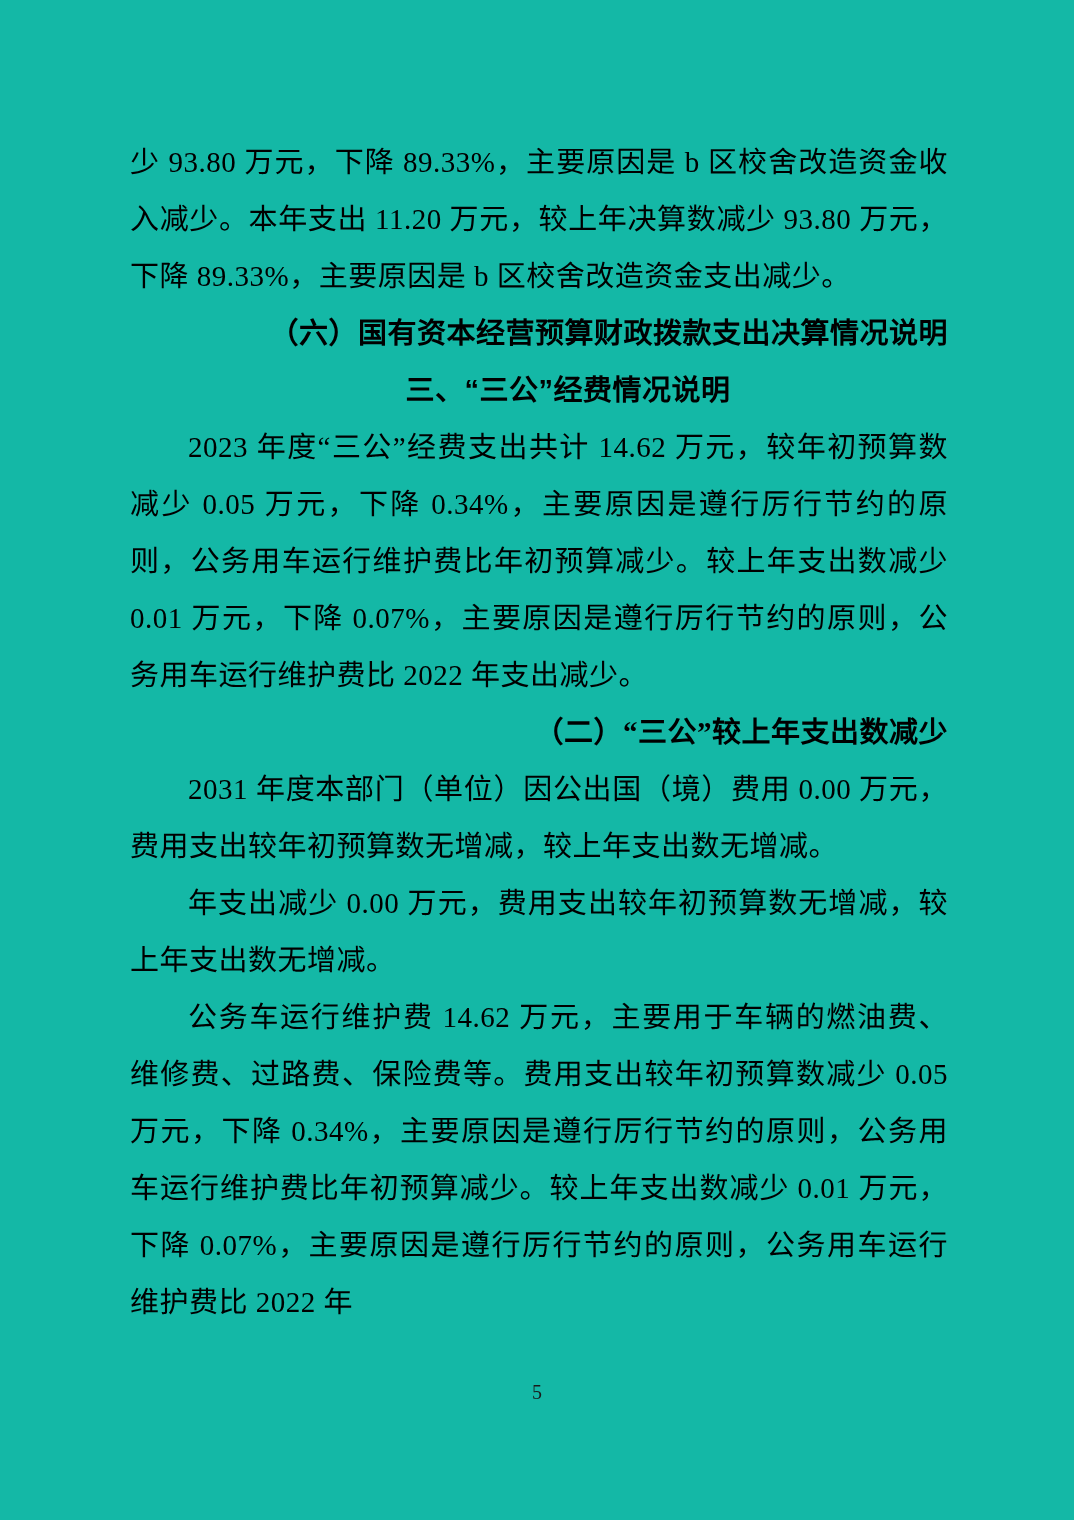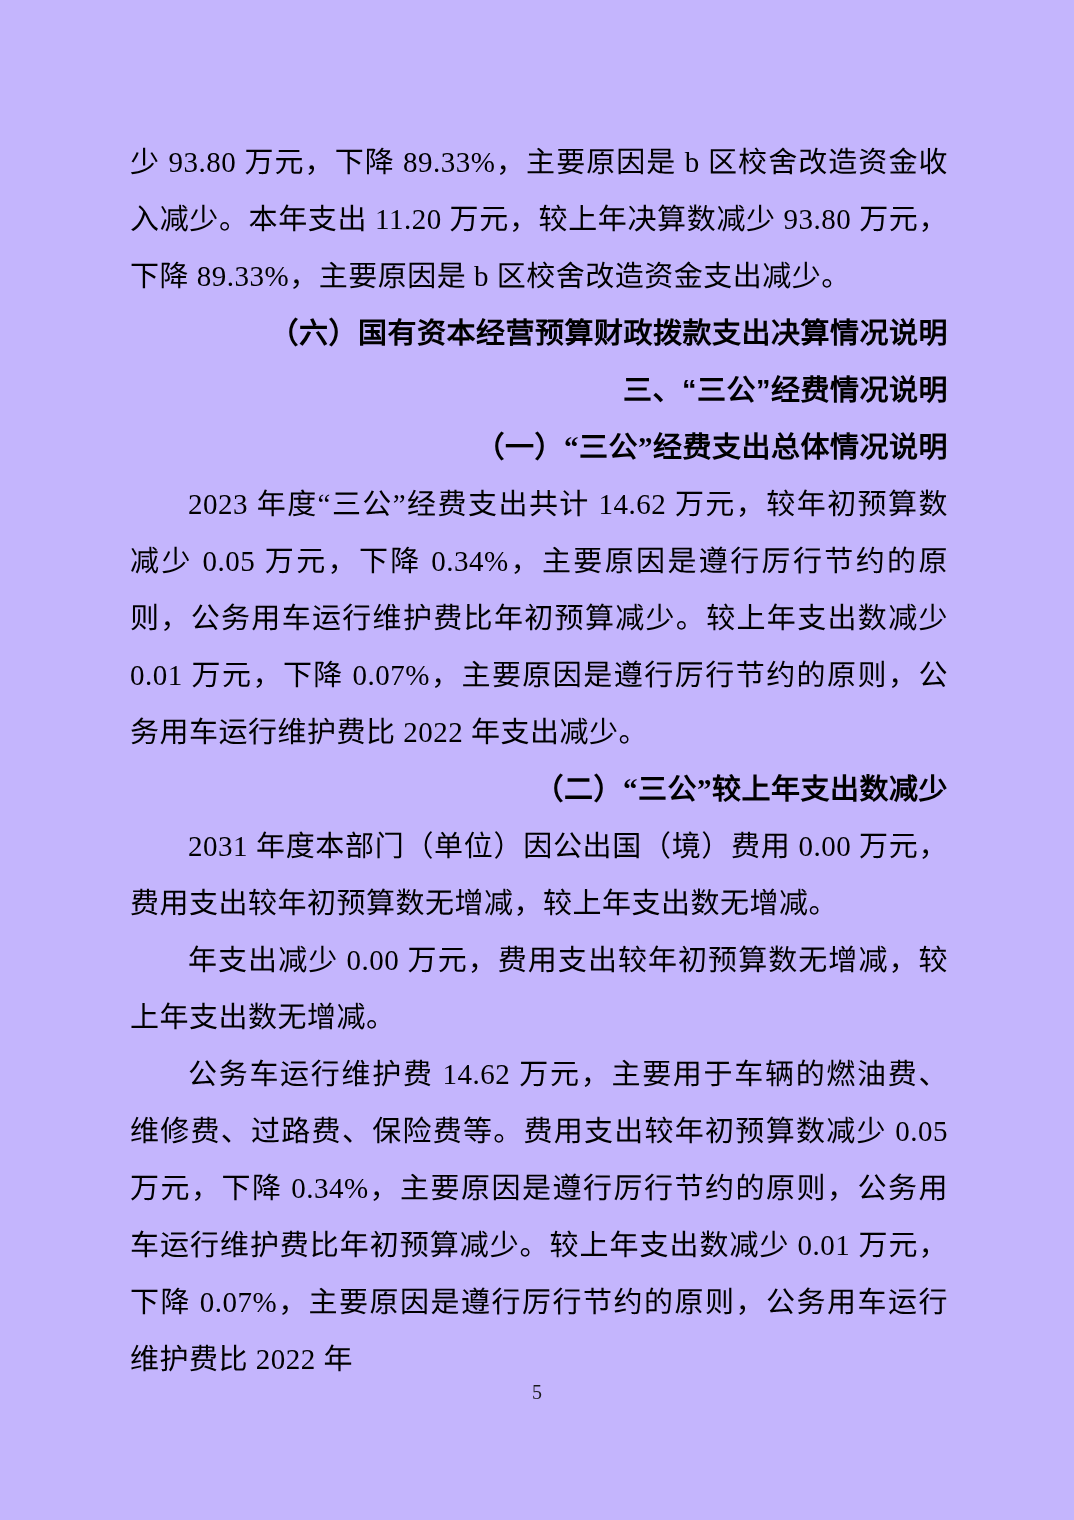--- a/index.html
+++ b/index.html
@@ -5,21 +5,21 @@
   html, body {
     margin: 0;
     padding: 0;
     background: #e8e8e8;
   }
   .page {
     position: relative;
     width: 1074px;
     height: 1520px;
     margin: 0 auto;
-    background: #c4b5fd;
+    background: #14b8a6;
     color: #000000;
     overflow: hidden;
   }
   .content {
     position: absolute;
     left: 130px;
     top: 134px;
     width: 818px;
     font-family: "Liberation Serif", "DejaVu Serif", serif;
     font-size: 29px;
@@ -39,21 +39,21 @@
   }
   .heading-kai {
     font-weight: 700;
     text-indent: 58px;
     text-align: right;
   }
   .heading-hei {
     font-weight: 700;
     font-family: "Liberation Sans", "DejaVu Sans", sans-serif;
     text-indent: 58px;
-    text-align: right;
+    text-align: center;
   }
   .footer {
     position: absolute;
     top: 1380px;
     left: 0;
     width: 100%;
     text-align: center;
     font-family: "Liberation Serif", "DejaVu Serif", serif;
     font-size: 20px;
     line-height: 24px;
@@ -61,21 +61,20 @@
   }
 </style>
 </head>
 <body>
 
 <div class="page">
   <div class="content">
     <p class="para-cont">少 93.80 万元，下降 89.33%，主要原因是 b 区校舍改造资金收入减少。本年支出 11.20 万元，较上年决算数减少 93.80 万元，下降 89.33%，主要原因是 b 区校舍改造资金支出减少。</p>
     <div class="hd heading-kai">（六）国有资本经营预算财政拨款支出决算情况说明</div>
     <div class="hd heading-hei">三、“三公”经费情况说明</div>
-    <div class="hd heading-kai">（一）“三公”经费支出总体情况说明</div>
     <p class="para">2023 年度“三公”经费支出共计 14.62 万元，较年初预算数减少 0.05 万元，下降 0.34%，主要原因是遵行厉行节约的原则，公务用车运行维护费比年初预算减少。较上年支出数减少 0.01 万元，下降 0.07%，主要原因是遵行厉行节约的原则，公务用车运行维护费比 2022 年支出减少。</p>
     <div class="hd heading-kai">（二）“三公”较上年支出数减少</div>
     <p class="para">2031 年度本部门（单位）因公出国（境）费用 0.00 万元，费用支出较年初预算数无增减，较上年支出数无增减。</p>
     <p class="para">年支出减少 0.00 万元，费用支出较年初预算数无增减，较上年支出数无增减。</p>
     <p class="para">公务车运行维护费 14.62 万元，主要用于车辆的燃油费、维修费、过路费、保险费等。费用支出较年初预算数减少 0.05 万元，下降 0.34%，主要原因是遵行厉行节约的原则，公务用车运行维护费比年初预算减少。较上年支出数减少 0.01 万元，下降 0.07%，主要原因是遵行厉行节约的原则，公务用车运行维护费比 2022 年</p>
   </div>
   <div class="footer">5</div>
 </div>
 
 </body></html>

